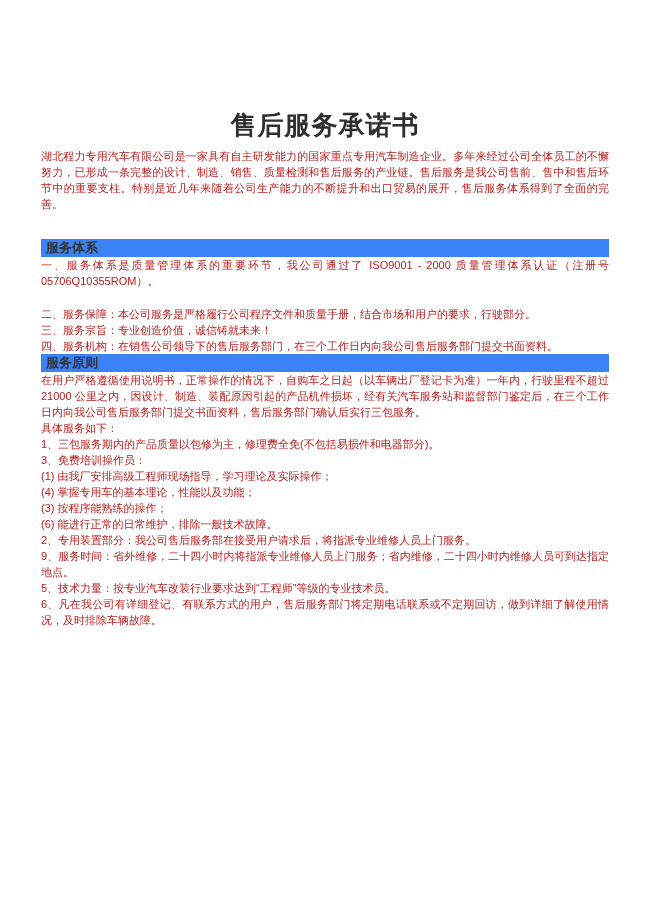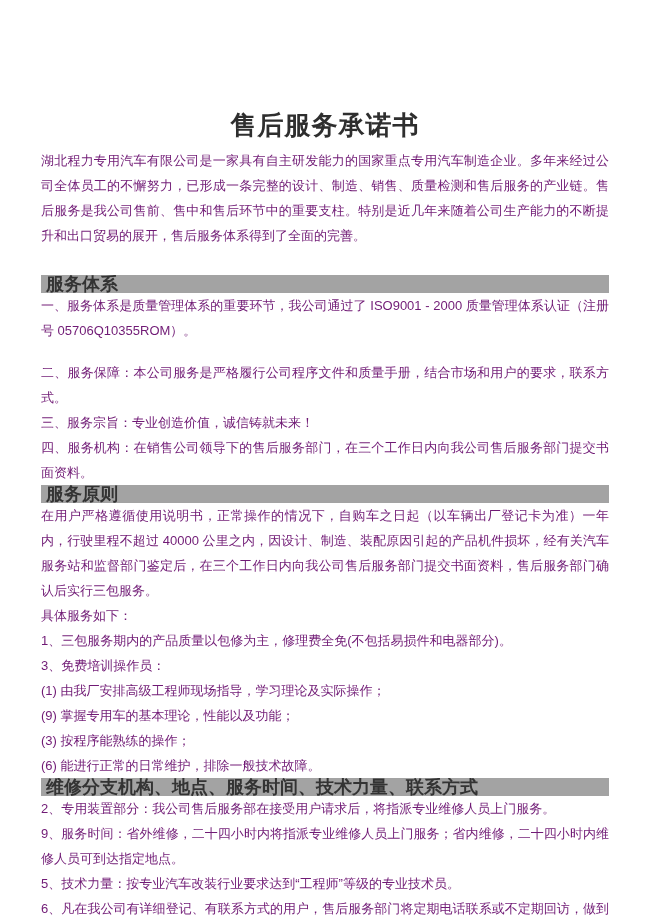--- a/index.html
+++ b/index.html
@@ -23,40 +23,40 @@
     margin: 0;
     font-size: 26px;
     line-height: 30px;
     font-weight: 700;
     text-align: center;
     color: #2e2e2e;
     letter-spacing: 1px;
   }
   .body-text {
     margin: 0;
-    font-size: 13px;
-    line-height: 25px;
+    font-size: 11px;
+    line-height: 16px;
     text-align: justify;
-    color: #701a75;
+    color: #b91c1c;
   }
   .intro {
     margin-top: 8px;
   }
   .section {
     margin: 0;
   }
   .section-first {
     margin-top: 27px;
   }
   .section-bar {
-    background: #a3a3a3;
+    background: #3b82f6;
     height: 18px;
     line-height: 18px;
     padding-left: 5px;
-    font-size: 18px;
+    font-size: 13px;
     font-weight: 700;
     color: #333333;
     overflow: hidden;
     white-space: nowrap;
   }
   .gap-below {
     margin-bottom: 17px;
   }
 </style>
 </head>
@@ -64,38 +64,37 @@
 
 <div class="page">
 
   <h1 class="doc-title">售后服务承诺书</h1>
 
   <p class="body-text intro">湖北程力专用汽车有限公司是一家具有自主研发能力的国家重点专用汽车制造企业。多年来经过公司全体员工的不懈努力，已形成一条完整的设计、制造、销售、质量检测和售后服务的产业链。售后服务是我公司售前、售中和售后环节中的重要支柱。特别是近几年来随着公司生产能力的不断提升和出口贸易的展开，售后服务体系得到了全面的完善。</p>
 
   <div class="section section-first">
     <div class="section-bar">服务体系</div>
     <p class="body-text gap-below">一、服务体系是质量管理体系的重要环节，我公司通过了 ISO9001 - 2000 质量管理体系认证（注册号 05706Q10355ROM）。</p>
-    <p class="body-text">二、服务保障：本公司服务是严格履行公司程序文件和质量手册，结合市场和用户的要求，联系方式。</p>
+    <p class="body-text">二、服务保障：本公司服务是严格履行公司程序文件和质量手册，结合市场和用户的要求，行驶部分。</p>
     <p class="body-text">三、服务宗旨：专业创造价值，诚信铸就未来！</p>
     <p class="body-text">四、服务机构：在销售公司领导下的售后服务部门，在三个工作日内向我公司售后服务部门提交书面资料。</p>
   </div>
 
   <div class="section">
     <div class="section-bar">服务原则</div>
-    <p class="body-text">在用户严格遵循使用说明书，正常操作的情况下，自购车之日起（以车辆出厂登记卡为准）一年内，行驶里程不超过 40000 公里之内，因设计、制造、装配原因引起的产品机件损坏，经有关汽车服务站和监督部门鉴定后，在三个工作日内向我公司售后服务部门提交书面资料，售后服务部门确认后实行三包服务。</p>
+    <p class="body-text">在用户严格遵循使用说明书，正常操作的情况下，自购车之日起（以车辆出厂登记卡为准）一年内，行驶里程不超过 21000 公里之内，因设计、制造、装配原因引起的产品机件损坏，经有关汽车服务站和监督部门鉴定后，在三个工作日内向我公司售后服务部门提交书面资料，售后服务部门确认后实行三包服务。</p>
     <p class="body-text">具体服务如下：</p>
     <p class="body-text">1、三包服务期内的产品质量以包修为主，修理费全免(不包括易损件和电器部分)。</p>
     <p class="body-text">3、免费培训操作员：</p>
     <p class="body-text">(1) 由我厂安排高级工程师现场指导，学习理论及实际操作；</p>
-    <p class="body-text">(9) 掌握专用车的基本理论，性能以及功能；</p>
+    <p class="body-text">(4) 掌握专用车的基本理论，性能以及功能；</p>
     <p class="body-text">(3) 按程序能熟练的操作；</p>
     <p class="body-text">(6) 能进行正常的日常维护，排除一般技术故障。</p>
   </div>
 
   <div class="section">
-    <div class="section-bar">维修分支机构、地点、服务时间、技术力量、联系方式</div>
     <p class="body-text">2、专用装置部分：我公司售后服务部在接受用户请求后，将指派专业维修人员上门服务。</p>
     <p class="body-text">9、服务时间：省外维修，二十四小时内将指派专业维修人员上门服务；省内维修，二十四小时内维修人员可到达指定地点。</p>
     <p class="body-text">5、技术力量：按专业汽车改装行业要求达到“工程师”等级的专业技术员。</p>
     <p class="body-text">6、凡在我公司有详细登记、有联系方式的用户，售后服务部门将定期电话联系或不定期回访，做到详细了解使用情况，及时排除车辆故障。</p>
   </div>
 
 </div>
 
 </body></html>

